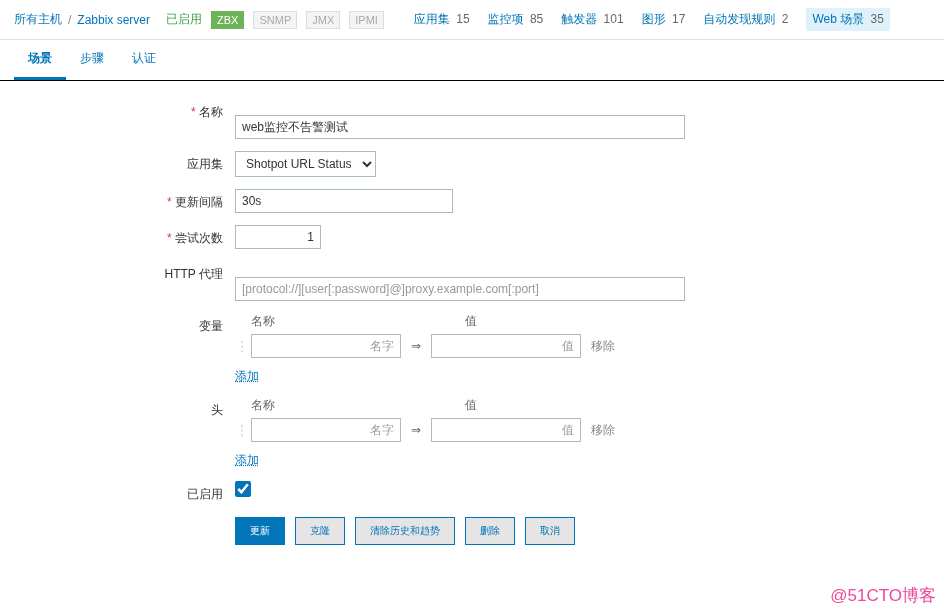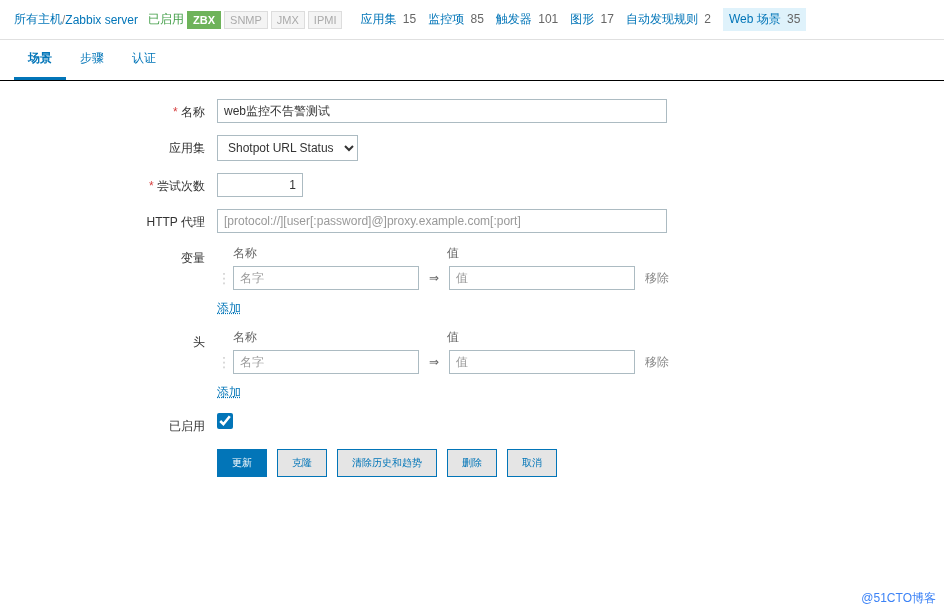--- a/index.html
+++ b/index.html
@@ -1,64 +1,64 @@
 <!DOCTYPE html>
 <html><head>
   <meta charset="utf-8">
   <style>
     * { box-sizing: border-box; margin: 0; padding: 0; }
     body { font-family: Arial, "Microsoft YaHei", sans-serif; font-size: 12px; color: #1f2c33; background: #fff; width: 944px; }
     
-    .breadcrumb { padding: 8px 14px; display: flex; align-items: center; border-bottom: 1px solid #e0e0e0; }
+    .breadcrumb { padding: 8px 14px; display: flex; align-items: center; gap: 6px; border-bottom: 1px solid #e0e0e0; }
     .breadcrumb a { color: #0275b8; text-decoration: none; }
     .breadcrumb .sep { color: #888; }
     .status-enabled { color: #429e47; margin-left: 10px; }
     .badge { display: inline-block; padding: 2px 5px; font-size: 11px; border: 1px solid; margin-left: 3px; }
-    .badge-zbx { background: #6eb35a; color: #fff; border-color: #6eb35a; font-weight: bold; }
+    .badge-zbx { background: #6eb35a; color: #fff; border-color: #6eb35a; font-weight: normal; }
     .badge-gray { background: #f4f4f4; color: #aaa; border-color: #ddd; }
     .nav-link { color: #0275b8; text-decoration: none; margin-left: 12px; }
     .nav-count { color: #666; margin-left: 3px; }
     .nav-active { background: #dff2fb; padding: 3px 6px; }
     
     .tabs { display: flex; padding: 0 14px; border-bottom: 1px solid #000000; }
     .tab { padding: 10px 14px; color: #0275b8; cursor: pointer; border-bottom: 3px solid transparent; }
     .tab.active { border-bottom-color: #0275b8; font-weight: bold; }
     
-    .form { padding: 18px 7px; }
+    .form { padding: 18px 25px; }
     .form-row { display: flex; align-items: flex-start; margin-bottom: 12px; }
     .form-label { width: 210px; text-align: right; padding-right: 12px; padding-top: 5px; color: #333; }
     .req::before { content: "* "; color: #d63f3f; }
     .form-control { flex: 0 0 auto; }
     
     input[type="text"], select { border: 1px solid #acbbc2; padding: 4px 6px; font-size: 12px; color: #333; font-family: inherit; }
     input[type="text"]::placeholder { color: #999; }
-    .inp-wide { width: 450px; }
+    .inp-wide { width: 450px; margin-top: 16px; }
     .inp-med { width: 218px; }
     .inp-agent { width: 218px; }
     .inp-short { width: 86px; text-align: right; }
     .inp-highlight { border: 2px solid #89d185; background: #f6fff6; width: 450px; height: 26px; }
     select { background: #fff; }
     .kv-header { display: flex; color: #666; font-size: 12px; margin-bottom: 4px; }
     .kv-row { display: flex; align-items: center; gap: 0; }
     .kv-name-col { width: 200px; }
     .kv-arrow { width: 30px; text-align: center; color: #666; }
     .kv-val-col { width: 200px; }
-    .kv-input { width: 186px; }
+    .kv-input { width: 150px; text-align: right; }
     .kv-remove { color: #888; margin-left: 10px; cursor: pointer; }
     .add-link { color: #0275b8; text-decoration: underline dotted; cursor: pointer; display: inline-block; margin-top: 10px; }
     .drag-handle { width: 12px; color: #ccc; cursor: move; font-size: 14px; margin-right: 4px; }
     
     input[type="checkbox"] { width: 16px; height: 16px; accent-color: #0275b8; }
     
     .buttons { margin-left: 210px; margin-top: 14px; display: flex; gap: 10px; }
     .btn { padding: 6px 14px; font-size: 10px; cursor: pointer; border: 1px solid; }
     .btn-primary { background: #0275b8; color: #fff; border-color: #0275b8; }
     .btn-default { background: #e5e5e5; color: #0275b8; border-color: #0275b8; }
     
-    .watermark { position: fixed; right: 8px; bottom: 6px; color: #3b82f6; font-size: 12px; }
+    .watermark { position: fixed; right: 8px; bottom: 6px; color: #ec4899; font-size: 17px; }
   </style>
 </head>
 <body>
 
 <div class="breadcrumb">
   <a href="#">所有主机</a>
   <span class="sep">/</span>
   <a href="#">Zabbix server</a>
   <span class="status-enabled">已启用</span>
   <span class="badge badge-zbx">ZBX</span>
@@ -86,20 +86,24 @@
     <div class="form-label req">名称</div>
     <div class="form-control"><input type="text" class="inp-wide" value="web监控不告警测试" style=""></div>
   </div>
 
   <div class="form-row">
     <div class="form-label">应用集</div>
     <div class="form-control"><select><option>Shotpot URL Status</option></select></div>
   </div>
 
 
+  <div class="form-row">
+    <div class="form-label req">更新间隔</div>
+    <div class="form-control"><input type="text" class="inp-med" value="30s" style=""></div>
+  </div>
 
   <div class="form-row">
     <div class="form-label req">尝试次数</div>
     <div class="form-control"><input type="text" class="inp-short" value="1" style=""></div>
   </div>
 
 
   <div class="form-row">
     <div class="form-label">HTTP 代理</div>
     <div class="form-control"><input type="text" class="inp-wide" placeholder="[protocol://][user[:password]@]proxy.example.com[:port]" style=""></div>

